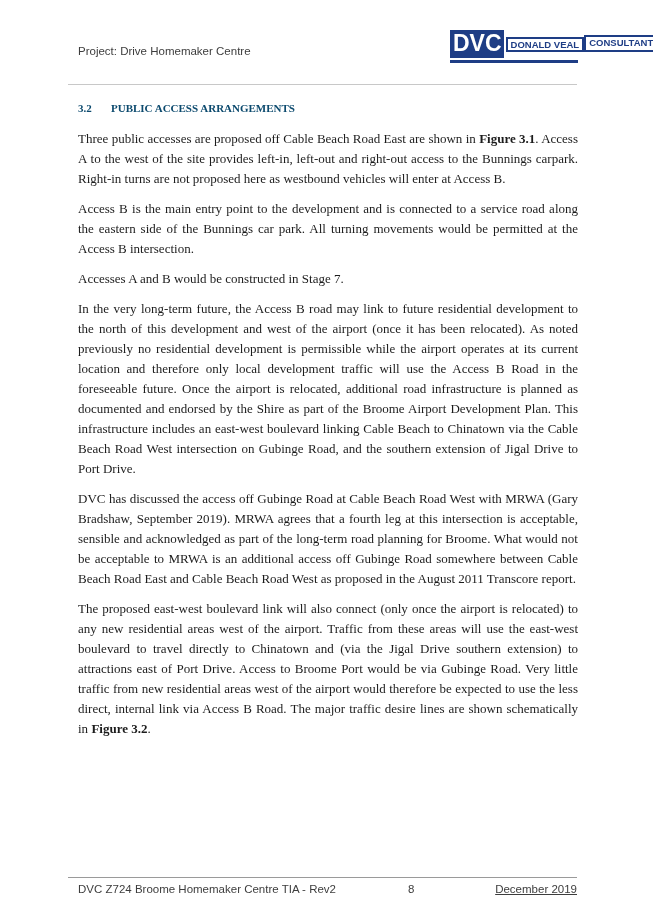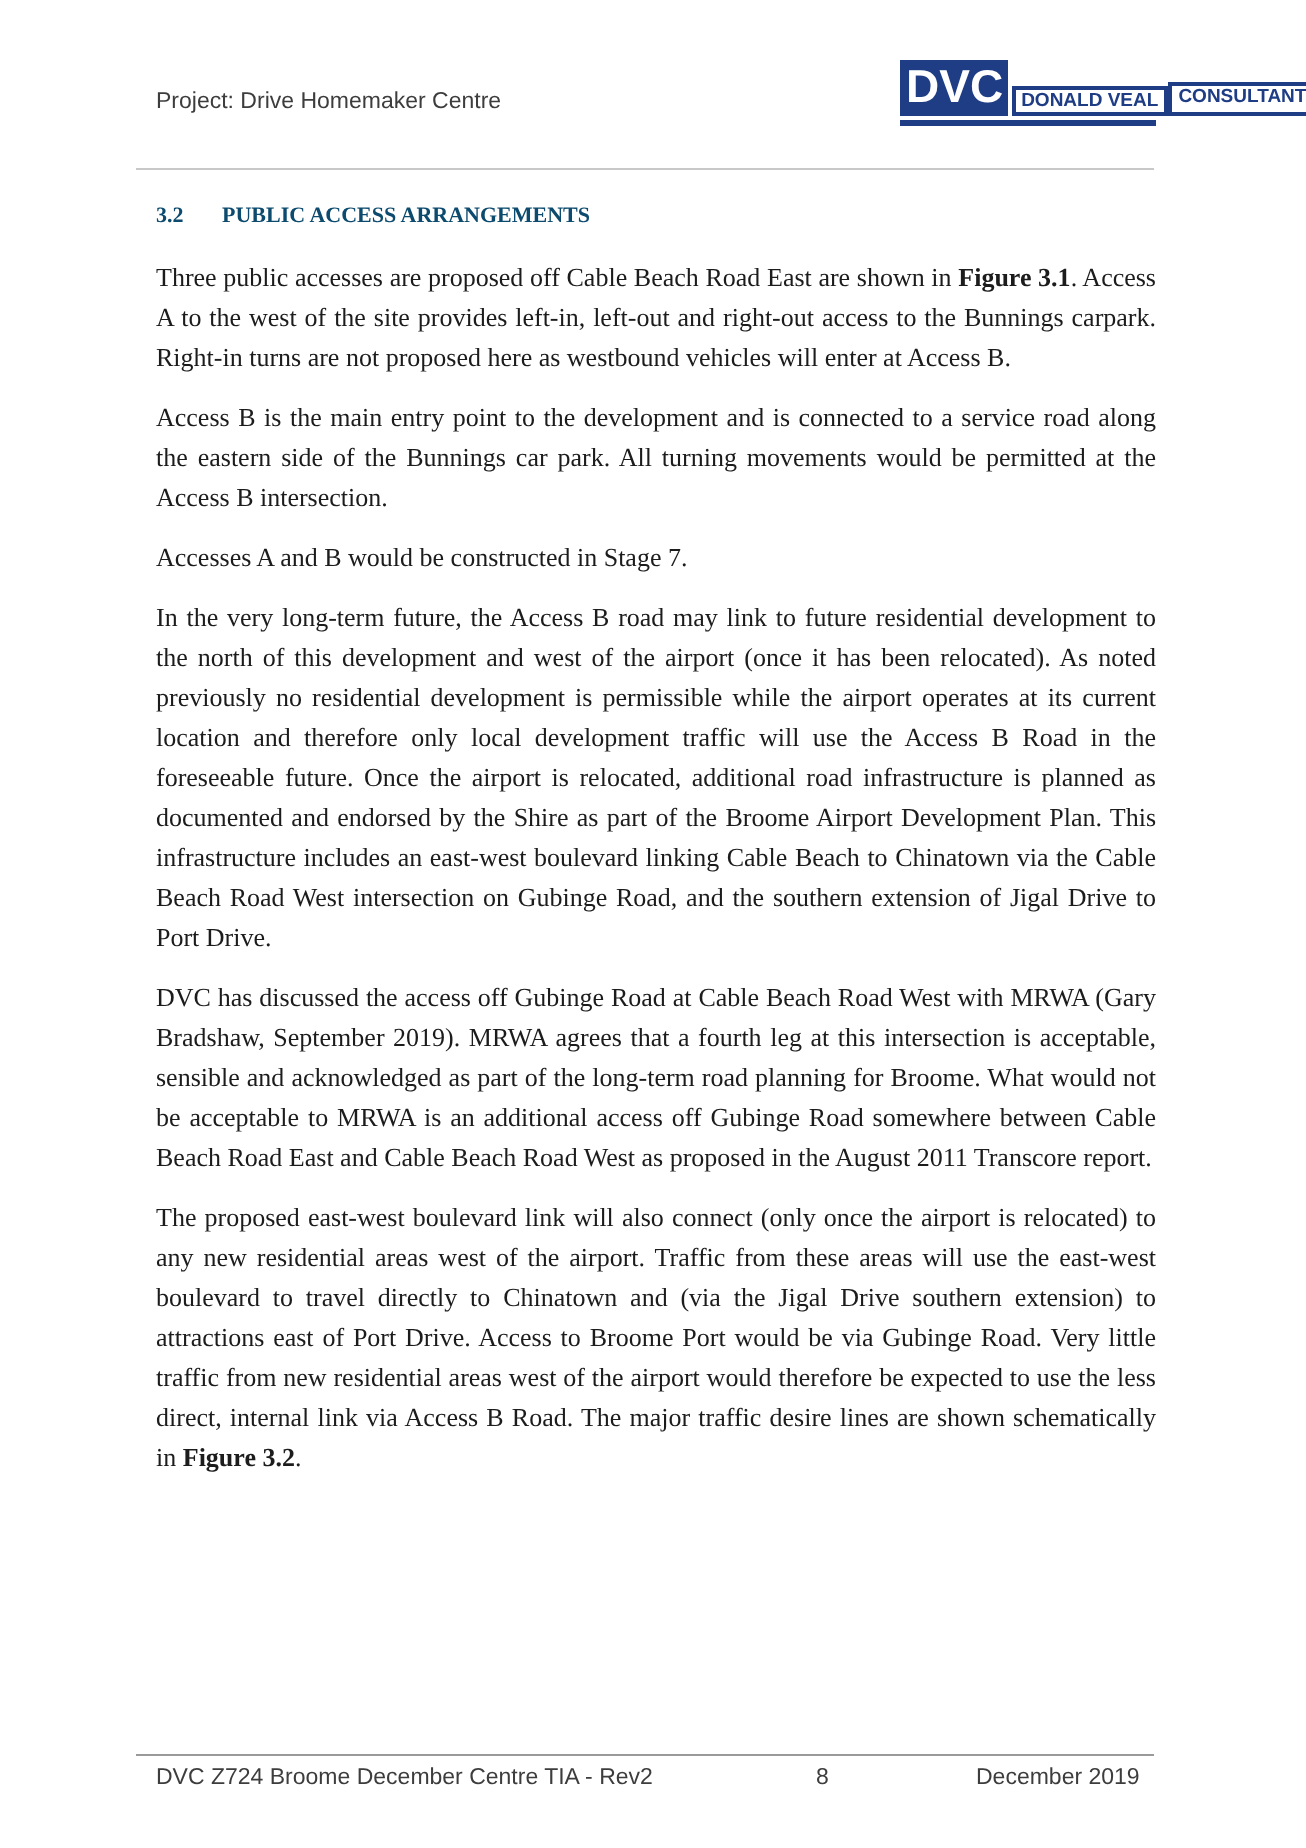--- a/index.html
+++ b/index.html
@@ -14,21 +14,21 @@
     font-family:"Liberation Sans", sans-serif;
     font-size:11.5px; line-height:18px; color:#3d3d3d;
   }
   .header-rule {
     position:absolute; top:84px; left:68px; width:509px; height:1px;
     background:#c8c8c8;
   }
 
   
   .logo { position:absolute; top:30px; right:75px; width:128px; }
-  .logo-top { display:flex; align-items:flex-end; }
+  .logo-top { display:flex; align-items:center; }
   .logo-dvc {
     background:#1e3d85; color:#ffffff;
     font-family:"Liberation Sans", sans-serif; font-weight:700;
     font-size:23px; line-height:27px; padding:0 2px 1px 3px;
     display:flex; align-items:center;
   }
   .logo-cells { display:flex; flex-direction:row; margin-left:2px; flex:1; }
   .logo-cell {
     border:2px solid #1e3d85; color:#1e3d85; background:#ffffff;
     font-family:"Liberation Sans", sans-serif; font-weight:700;
@@ -55,21 +55,21 @@
   .footer-rule {
     position:absolute; top:877px; left:68px; width:509px; height:1px;
     background:#9a9a9a;
   }
   .footer {
     position:absolute; top:883px; left:78px; width:499px; display:flex;
     font-family:"Liberation Sans", sans-serif; font-size:11.5px; color:#3d3d3d;
   }
   .footer-left { width:330px; }
   .footer-page { width:80px; }
-  .footer-right { flex:1; text-align:left; }
+  .footer-right { flex:1; text-align:right;text-decoration:underline; }
 </style>
 </head>
 <body>
 
 <div class="page">
 
   <div class="header-left">
     <div>Project: Drive Homemaker Centre</div>
   </div>
 
@@ -95,18 +95,18 @@
     <p class="body"><span>Three public accesses are proposed off Cable Beach Road East are shown in </span><b>Figure 3.1</b><span>. Access A to the west of the site provides left-in, left-out and right-out access to the Bunnings carpark. Right-in turns are not proposed here as westbound vehicles will enter at Access B.</span></p>
     <p class="body"><span>Access B is the main entry point to the development and is connected to a service road along the eastern side of the Bunnings car park.  All turning movements would be permitted at the Access B intersection.</span></p>
     <p class="body"><span>Accesses A and B would be constructed in Stage 7.</span></p>
     <p class="body"><span>In the very long-term future, the Access B road may link to future residential development to the north of this development and west of the airport (once it has been relocated). As noted previously no residential development is permissible while the airport operates at its current location and therefore only local development traffic will use the Access B Road in the foreseeable future. Once the airport is relocated, additional road infrastructure is planned as documented and endorsed by the Shire as part of the Broome Airport Development Plan. This infrastructure includes an east-west boulevard linking Cable Beach to Chinatown via the Cable Beach Road West intersection on Gubinge Road, and the southern extension of Jigal Drive to Port Drive.</span></p>
     <p class="body"><span>DVC has discussed the access off Gubinge Road at Cable Beach Road West with MRWA (Gary Bradshaw, September 2019). MRWA agrees that a fourth leg at this intersection is acceptable, sensible and acknowledged as part of the long-term road planning for Broome. What would not be acceptable to MRWA is an additional access off Gubinge Road somewhere between Cable Beach Road East and Cable Beach Road West as proposed in the August 2011 Transcore report.</span></p>
     <p class="body"><span>The proposed east-west boulevard link will also connect (only once the airport is relocated) to any new residential areas west of the airport. Traffic from these areas will use the east-west boulevard to travel directly to Chinatown and (via the Jigal Drive southern extension) to attractions east of Port Drive. Access to Broome Port would be via Gubinge Road. Very little traffic from new residential areas west of the airport would therefore be expected to use the less direct, internal link via Access B Road. The major traffic desire lines are shown schematically in </span><b>Figure 3.2</b><span>.</span></p>
   </div>
 
   <div class="footer-rule"></div>
   <div class="footer">
-    <span class="footer-left">DVC Z724 Broome December Centre TIA - Rev2</span>
+    <span class="footer-left">DVC Z724 Broome Homemaker Centre TIA - Rev2</span>
     <span class="footer-page">8</span>
     <span class="footer-right">December 2019</span>
   </div>
 
 </div>
 
 </body></html>

